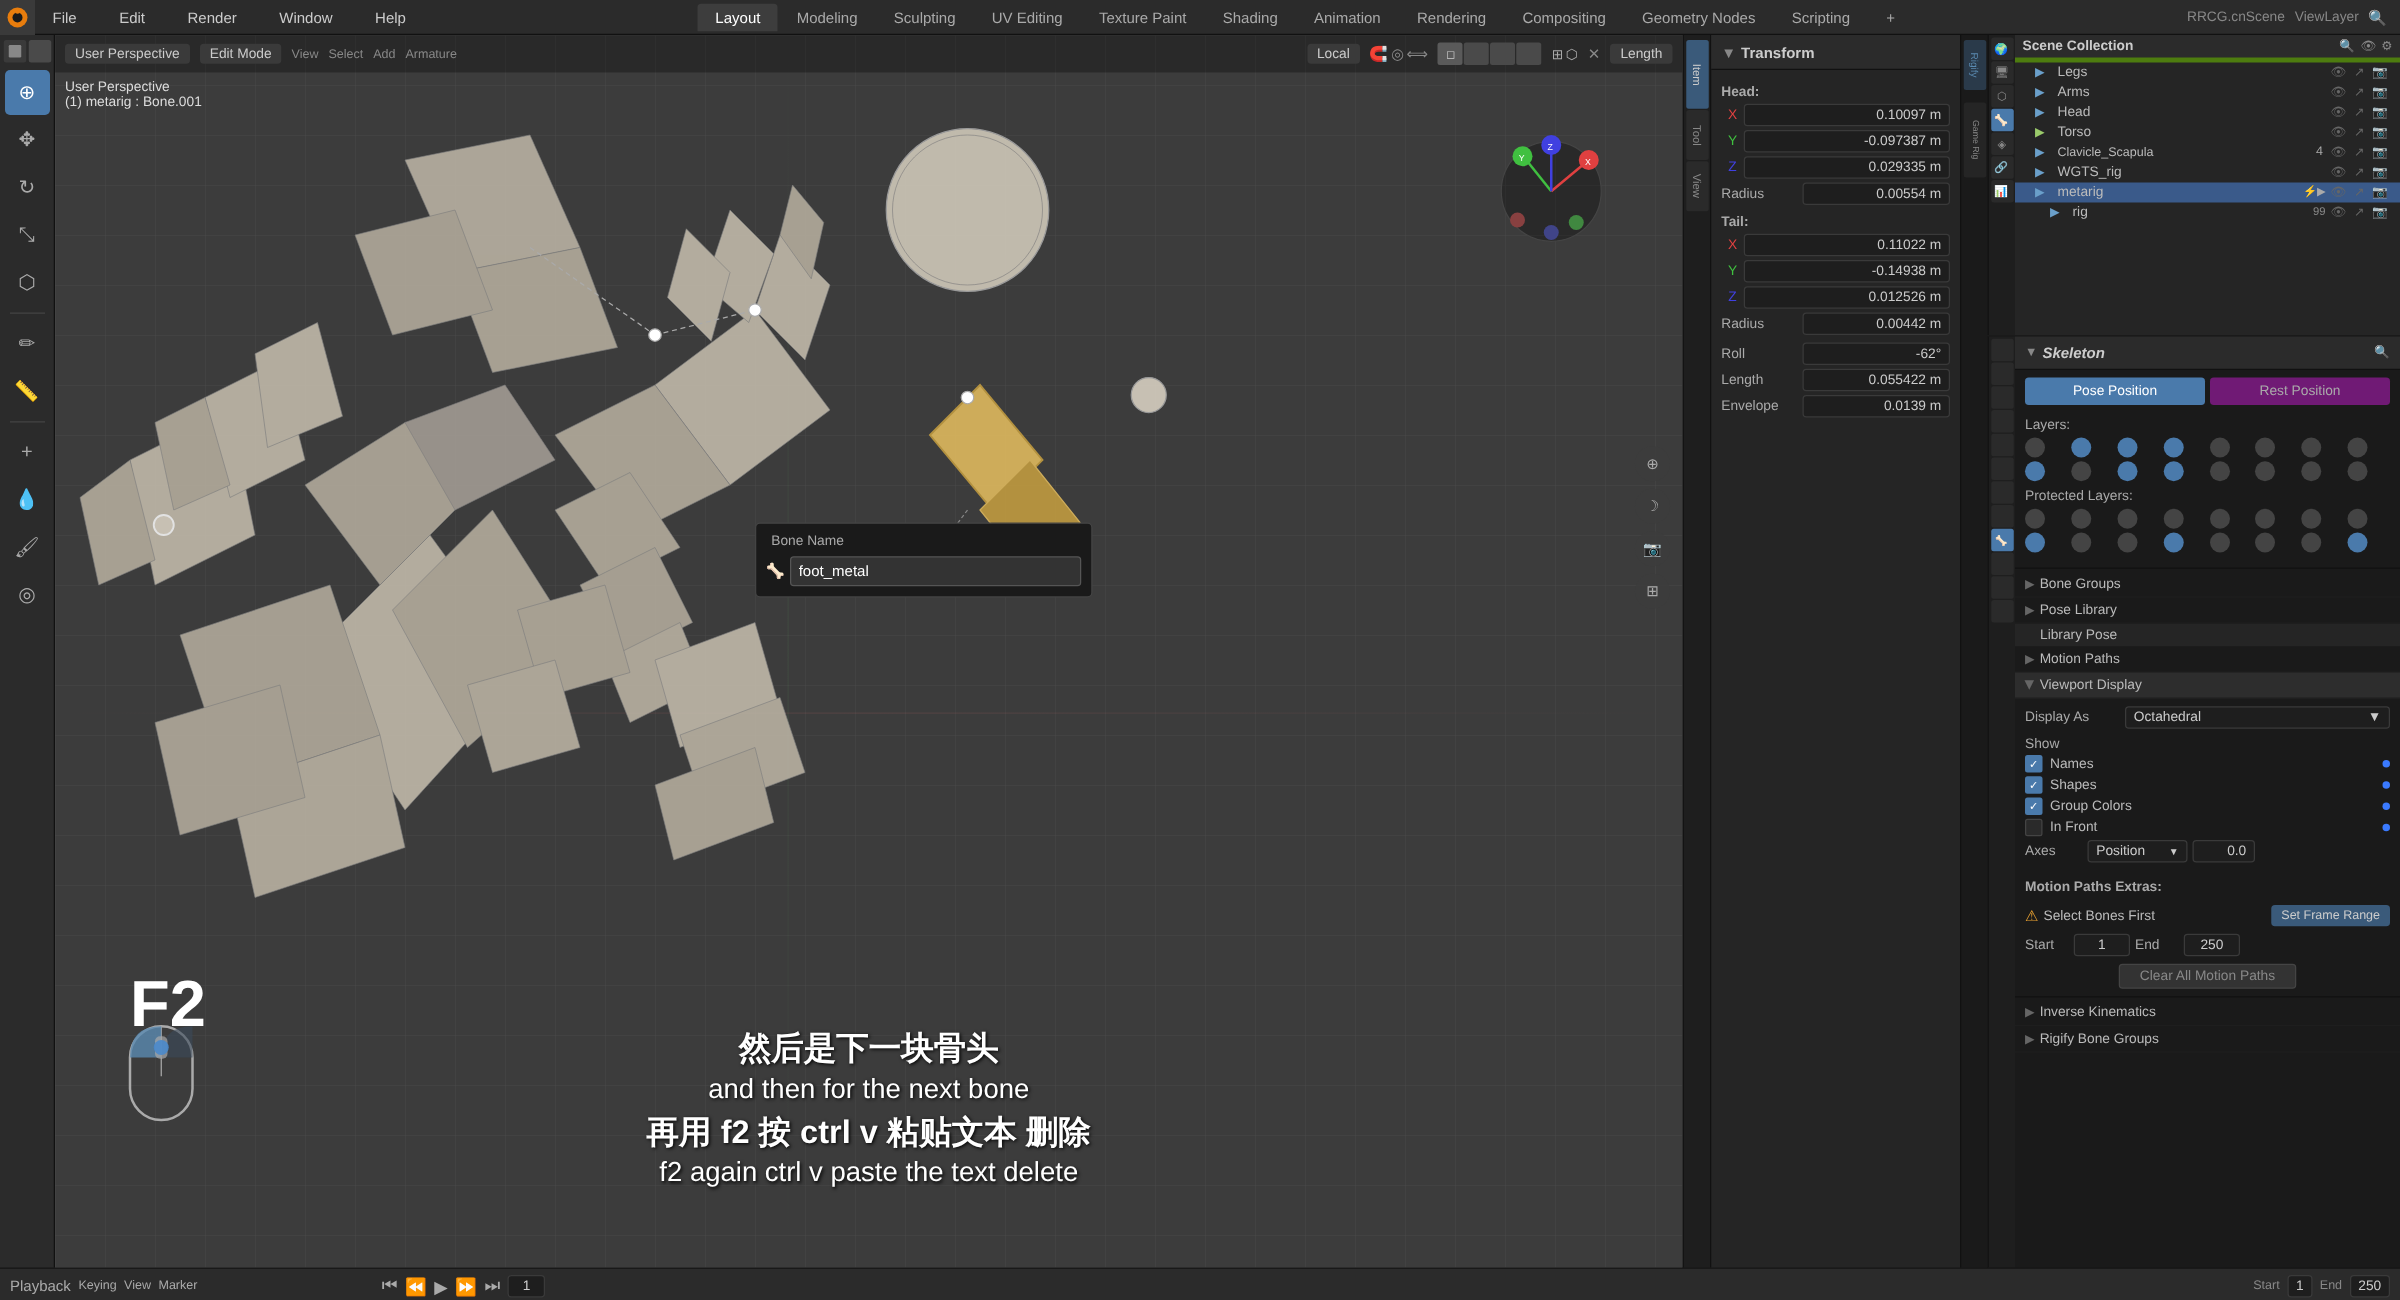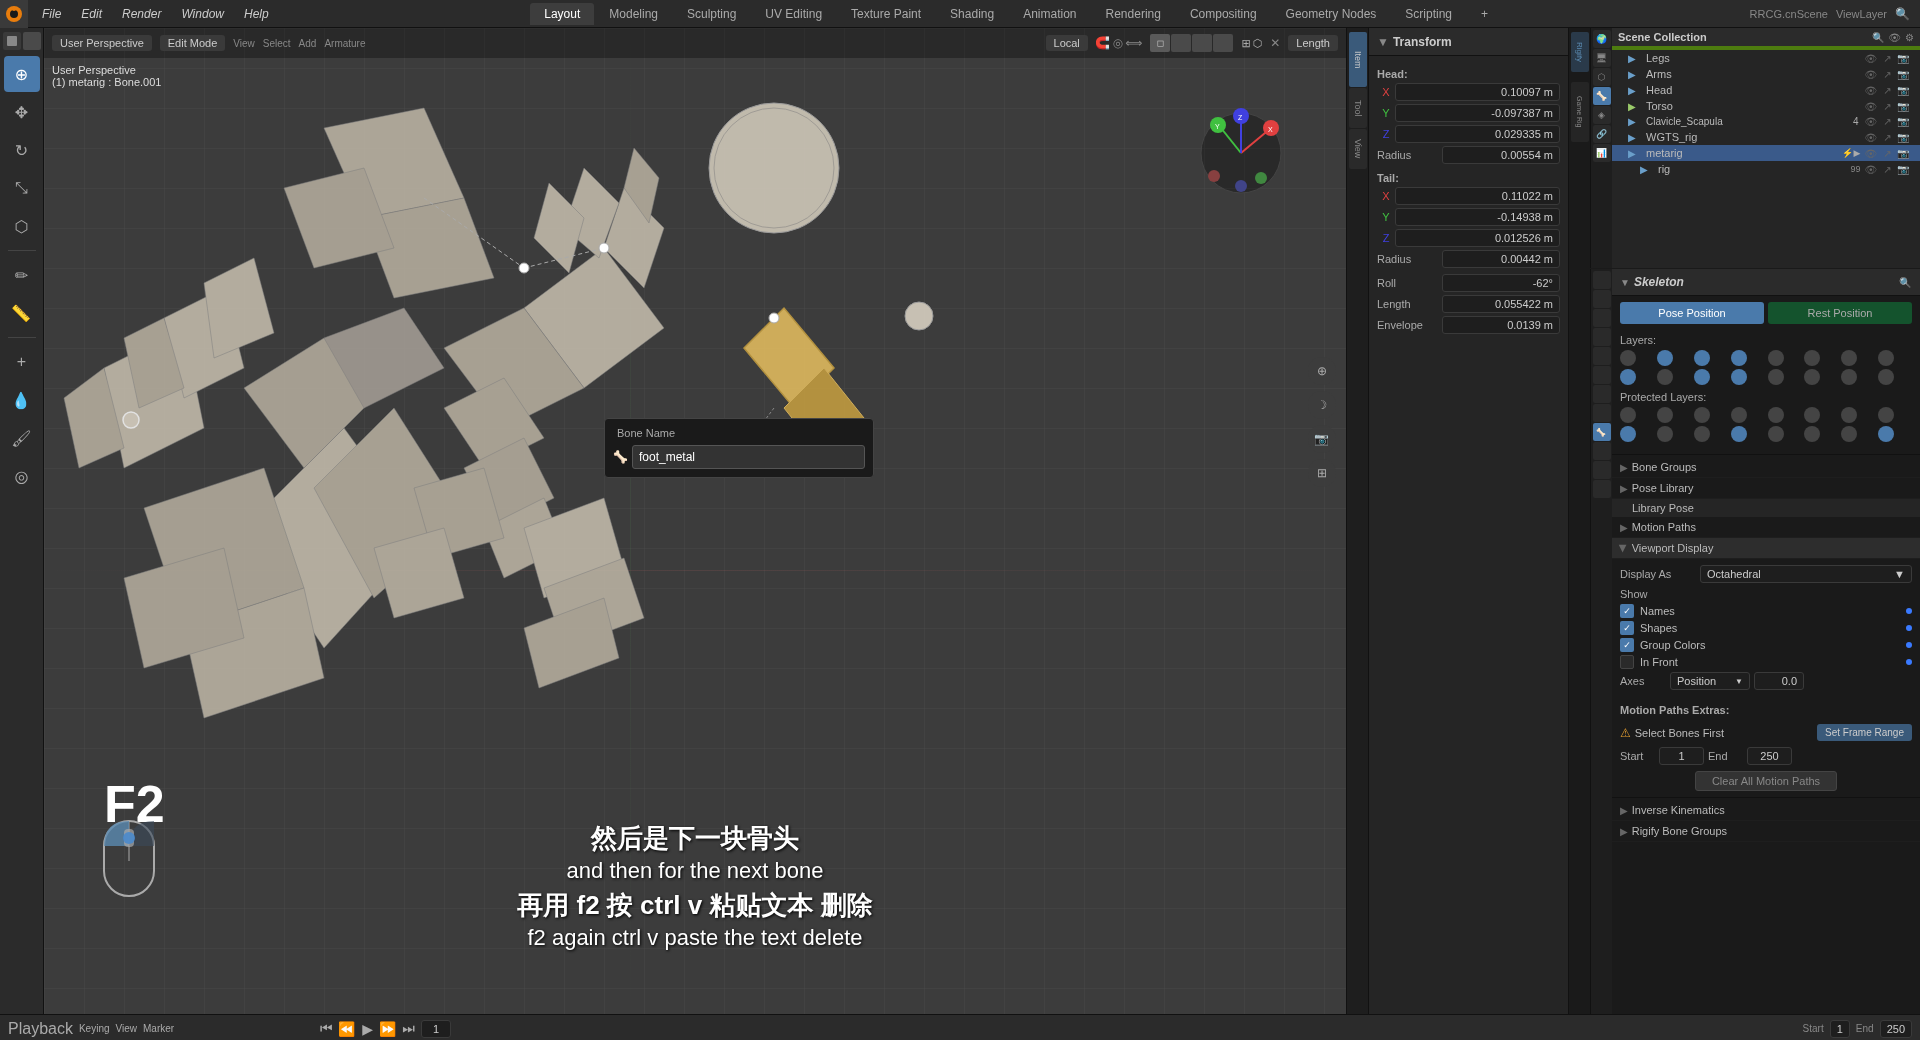--- a/index.html
+++ b/index.html
@@ -4,21 +4,21 @@
   <style>
     * { margin: 0; padding: 0; box-sizing: border-box; }
     body { width: 1920px; height: 1040px; background: #1a1a1a; font-family: 'Segoe UI', Arial, sans-serif; font-size: 12px; color: #ccc; overflow: hidden; }
 
     
     #top-menu {
       width: 100%; height: 28px; background: #2b2b2b; display: flex; align-items: center;
       border-bottom: 1px solid #111;
     }
     .menu-logo { width: 28px; height: 28px; display: flex; align-items: center; justify-content: center; background: #3a3a3a; }
-    .menu-items { display: flex; gap: 4px; padding: 0 6px; font-style: italic; }
+    .menu-items { display: flex; gap: 18px; padding: 0 6px; }
     .menu-item { padding: 2px 8px; color: #ccc; font-size: 12px; cursor: pointer; border-radius: 3px; }
     .menu-center { flex: 1; display: flex; justify-content: center; }
     .tab-bar { display: flex; gap: 1px; }
     .tab-item { padding: 4px 14px; color: #aaa; font-size: 12px; cursor: pointer; border-radius: 3px 3px 0 0; }
     .tab-item.active { background: #3d3d3d; color: #fff; }
     .top-title { color: #888; font-size: 11px; }
     .menu-right { padding-right: 10px; display: flex; align-items: center; gap: 8px; }
 
     
     #workspace { width: 100%; height: calc(100% - 28px - 26px); display: flex; }
@@ -74,21 +74,21 @@
     .prop-value { flex: 1; background: #1e1e1e; border: 1px solid #3a3a3a; border-radius: 3px; padding: 2px 6px; font-size: 11px; color: #ccc; text-align: right; }
     .prop-subsection { color: #aaa; font-size: 11px; font-weight: bold; margin: 6px 0 3px 0; }
 
     
     .skeleton-header { background: #2b2b2b; padding: 6px 8px; font-size: 12px; color: #ccc; border-bottom: 1px solid #111; display: flex; align-items: center; gap: 4px; }
     .skeleton-title { flex: 1; font-weight: bold; font-style: italic; }
 
     .pose-btns { display: flex; gap: 4px; margin: 6px 8px; }
     .pose-btn { flex: 1; padding: 5px; border: none; border-radius: 3px; font-size: 11px; cursor: pointer; text-align: center; }
     .pose-btn.active { background: #4a7aab; color: #fff; }
-    .pose-btn.inactive { background: #14532d; color: #aaa; }
+    .pose-btn.inactive { background: #701a75; color: #aaa; }
 
     .layers-section { padding: 4px 8px; }
     .layers-label { font-size: 11px; color: #aaa; margin-bottom: 4px; }
     .layers-grid { display: grid; grid-template-columns: repeat(8, 1fr); gap: 3px; margin-bottom: 6px; }
     .layer-dot { width: 16px; height: 16px; border-radius: 50%; background: #444; cursor: pointer; }
     .layer-dot.active { background: #4a7aab; }
 
     .collapsible-item { padding: 4px 8px; display: flex; align-items: center; gap: 4px; cursor: pointer; color: #bbb; font-size: 11px; border-bottom: 1px solid #1e1e1e; }
     .collapsible-arrow { color: #666; font-size: 10px; }
     .collapsible-item.expanded .collapsible-arrow { transform: rotate(90deg); }
@@ -770,21 +770,21 @@
         </div>
       </div>
     </div>
   </div>
 
 </div>
 
 <div style="height:66px;background:#222;border-top:1px solid #111;display:flex;flex-direction:column;">
 
   <div style="height:28px;background:#2b2b2b;display:flex;align-items:center;padding:0 8px;gap:6px;border-bottom:1px solid #111;">
-    <button style="background:none;border:none;color:#aaa;font-size:16px;cursor:pointer;">Playback</button>
+    <button style="background:none;border:none;color:#aaa;font-size:12px;cursor:pointer;">Playback</button>
     <button style="background:none;border:none;color:#aaa;font-size:10px;cursor:pointer;">Keying</button>
     <button style="background:none;border:none;color:#aaa;font-size:10px;cursor:pointer;">View</button>
     <button style="background:none;border:none;color:#aaa;font-size:10px;cursor:pointer;">Marker</button>
 
     <div style="flex:0.1;"></div>
     <button style="background:none;border:none;color:#aaa;font-size:14px;cursor:pointer;">⏮</button>
     <button style="background:none;border:none;color:#aaa;font-size:14px;cursor:pointer;">⏪</button>
     <button style="background:none;border:none;color:#aaa;font-size:14px;cursor:pointer;">▶</button>
     <button style="background:none;border:none;color:#aaa;font-size:14px;cursor:pointer;">⏩</button>
     <button style="background:none;border:none;color:#aaa;font-size:14px;cursor:pointer;">⏭</button>

